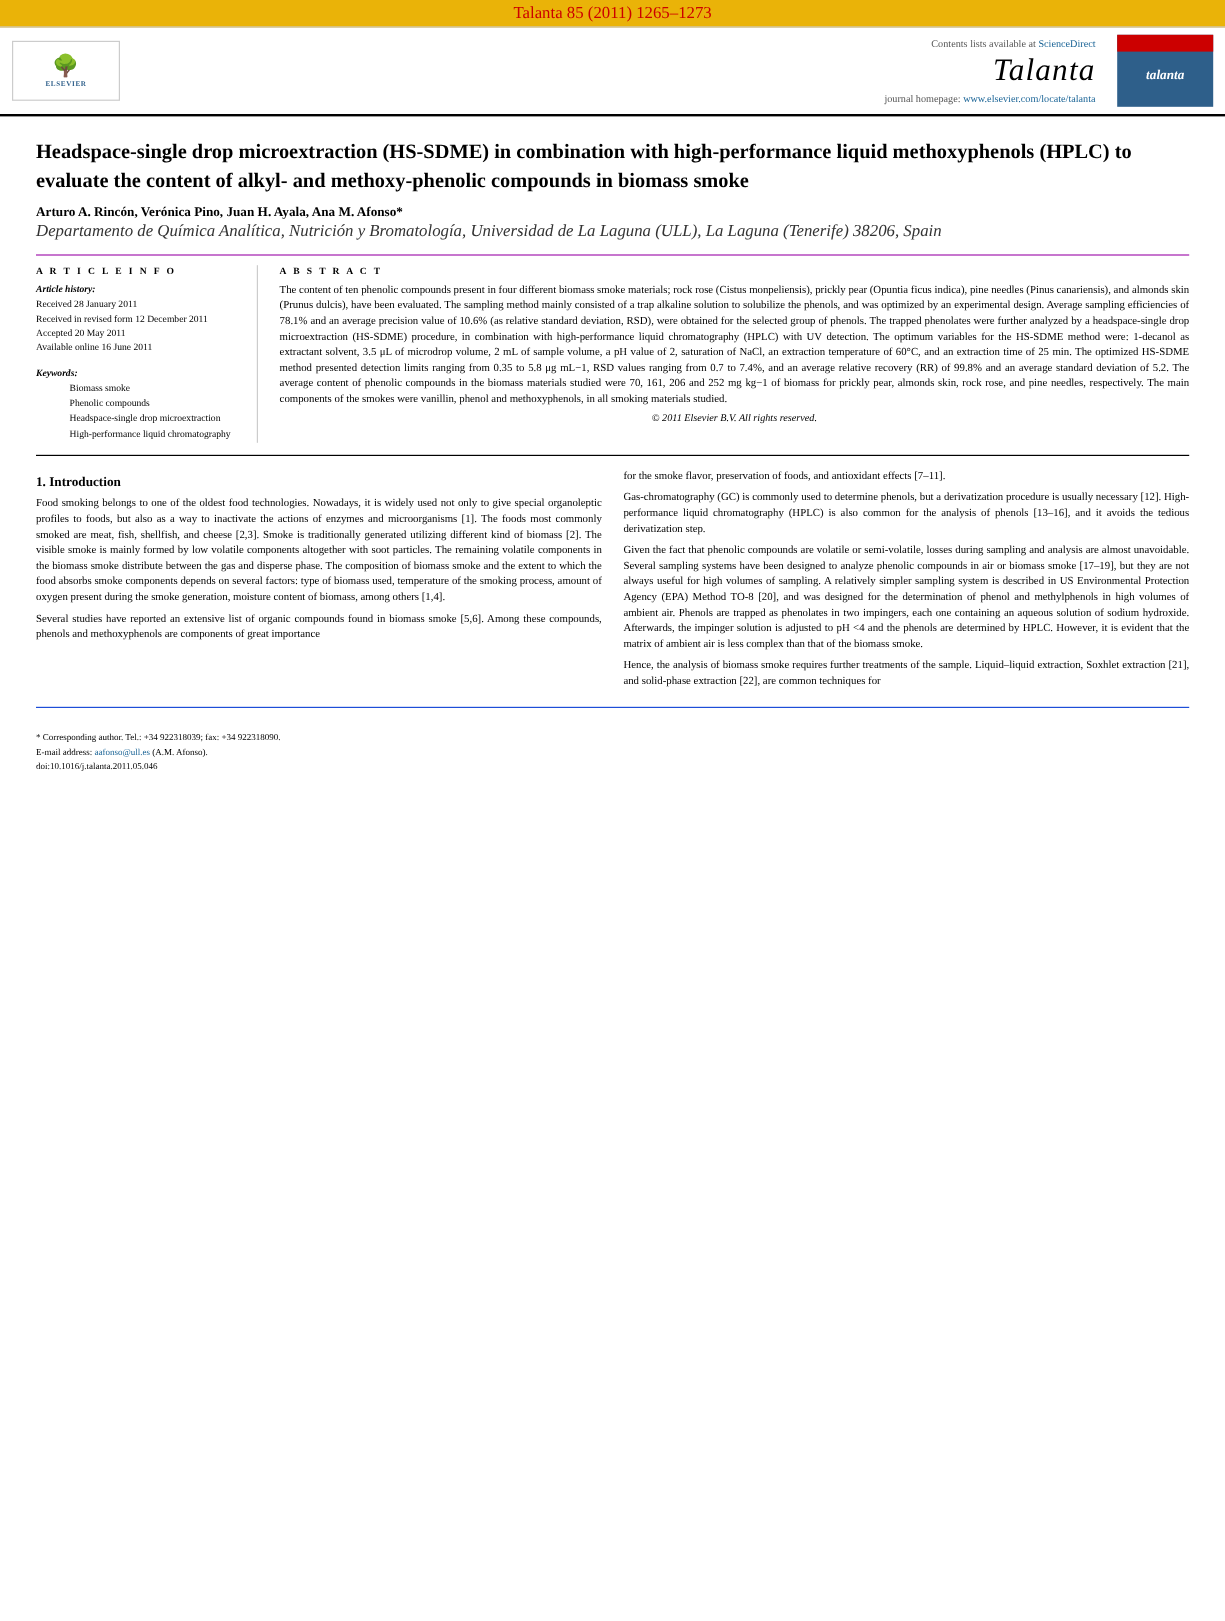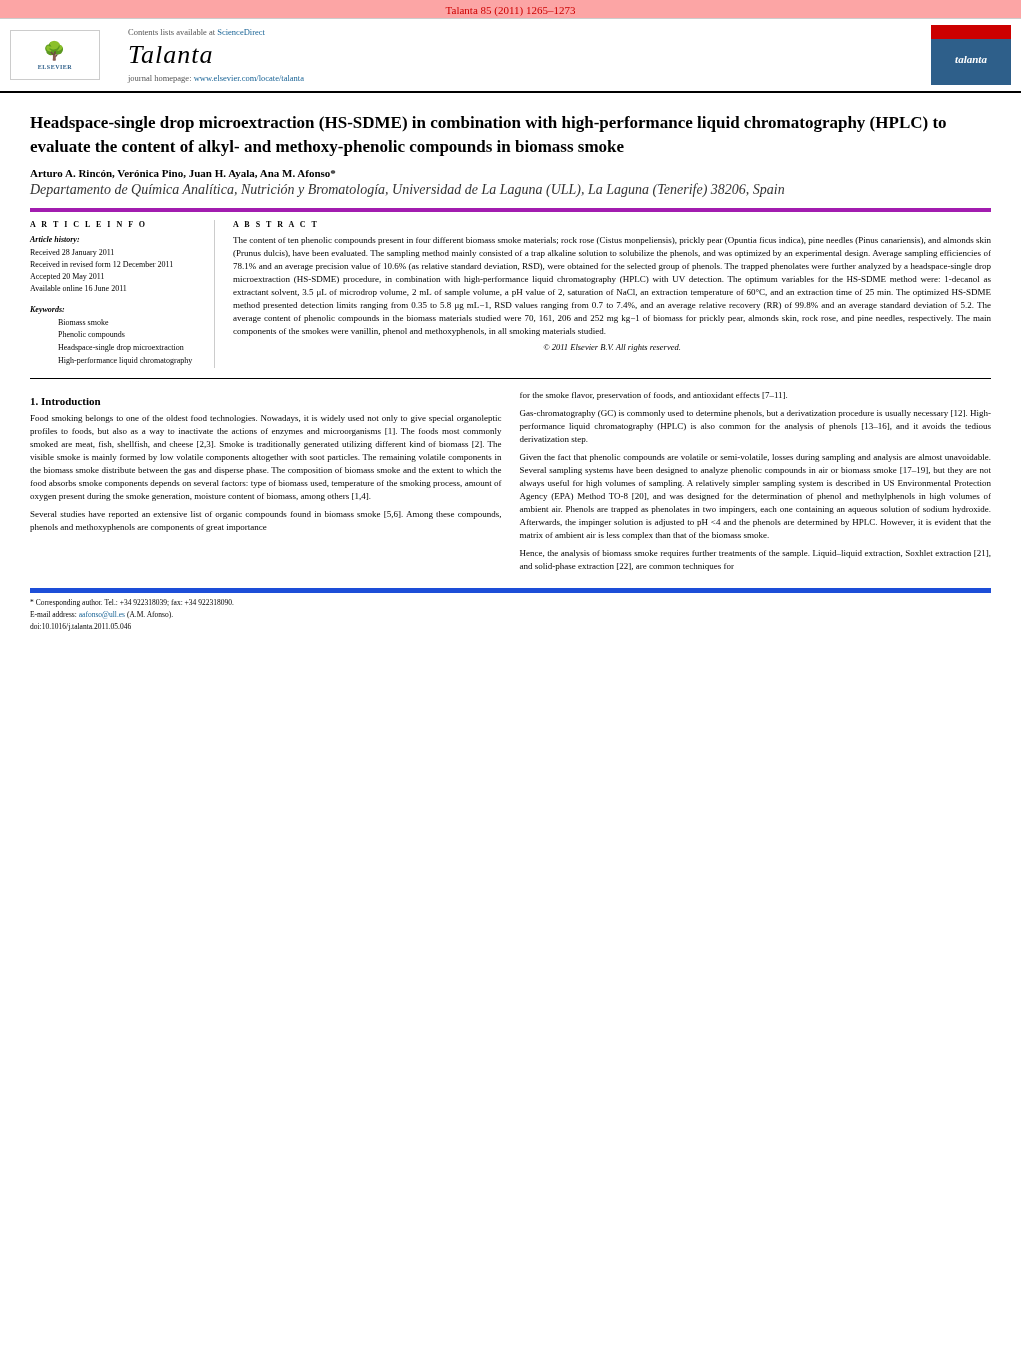--- a/index.html
+++ b/index.html
@@ -7,24 +7,24 @@
       background: #fff;
       font-family: 'Times New Roman', Times, serif;
       font-size: 10px;
       color: #000;
       width: 1021px;
       min-height: 1351px;
     }
 
     
     .top-banner {
-      background: #fca5a5;
+      background: #eab308;
       text-align: center;
       padding: 4px 12px 2px;
-      font-size: 11px;
+      font-size: 14px;
       color: #c00;
       border-bottom: 1px solid #ccc;
     }
 
     
     .journal-header {
       display: flex;
       align-items: stretch;
       border-bottom: 2px solid #000;
       padding: 6px 10px;
@@ -53,21 +53,21 @@
     }
     .elsevier-logo-tree {
       font-size: 18px;
       color: #2e5f8a;
     }
 
     .journal-header-center {
       flex: 1;
       display: flex;
       flex-direction: column;
-      align-items: flex-start;
+      align-items: flex-end;
       justify-content: center;
     }
     .sciencedirect-line {
       font-size: 8.5px;
       color: #555;
       margin-bottom: 3px;
     }
     .journal-title-main {
       font-size: 26px;
       font-style: italic;
@@ -141,21 +141,21 @@
       font-style: italic;
       color: #333;
       margin-bottom: 10px;
     }
 
     
     .two-col {
       display: flex;
       gap: 18px;
       margin-top: 8px;
-      border-top: 4px solid #a21caf;
+      border-top: 1px solid #a21caf;
       padding-top: 8px;
     }
     .col-left {
       width: 185px;
       min-width: 185px;
       border-right: 1px solid #ccc;
       padding-right: 12px;
     }
     .col-right {
       flex: 1;
@@ -246,23 +246,23 @@
 
     .body-text {
       font-size: 9px;
       line-height: 1.45;
       text-align: justify;
       margin-bottom: 5px;
     }
 
     
     .footnote-area {
-      border-top: 5px solid #1d4ed8;
+      border-top: 1px solid #1d4ed8;
       margin-top: 10px;
-      padding-top: 4px;
+      padding-top: 19px;
     }
     .footnote-text {
       font-size: 7.5px;
       line-height: 1.5;
     }
     .doi-text {
       font-size: 7.5px;
       margin-top: 2px;
     }
   </style>
@@ -297,21 +297,21 @@
 
   <div class="journal-header-right">
     <div class="talanta-logo-box">
       <span class="talanta-logo-text">talanta</span>
     </div>
   </div>
 </div>
 
 <div class="main-content">
 
-  <div class="article-title">Headspace-single drop microextraction (HS-SDME) in combination with high-performance liquid chromatography (HPLC) to evaluate the content of alkyl- and methoxy-phenolic compounds in biomass smoke</div>
+  <div class="article-title">Headspace-single drop microextraction (HS-SDME) in combination with high-performance liquid methoxyphenols (HPLC) to evaluate the content of alkyl- and methoxy-phenolic compounds in biomass smoke</div>
 
   <div class="authors">Arturo A. Rincón, Verónica Pino, Juan H. Ayala, Ana M. Afonso*</div>
   <div class="author-affil">Departamento de Química Analítica, Nutrición y Bromatología, Universidad de La Laguna (ULL), La Laguna (Tenerife) 38206, Spain</div>
 
   <div class="two-col">
 
     <div class="col-left">
       <div class="section-label">A R T I C L E   I N F O</div>
 
       <div class="art-info-block">

